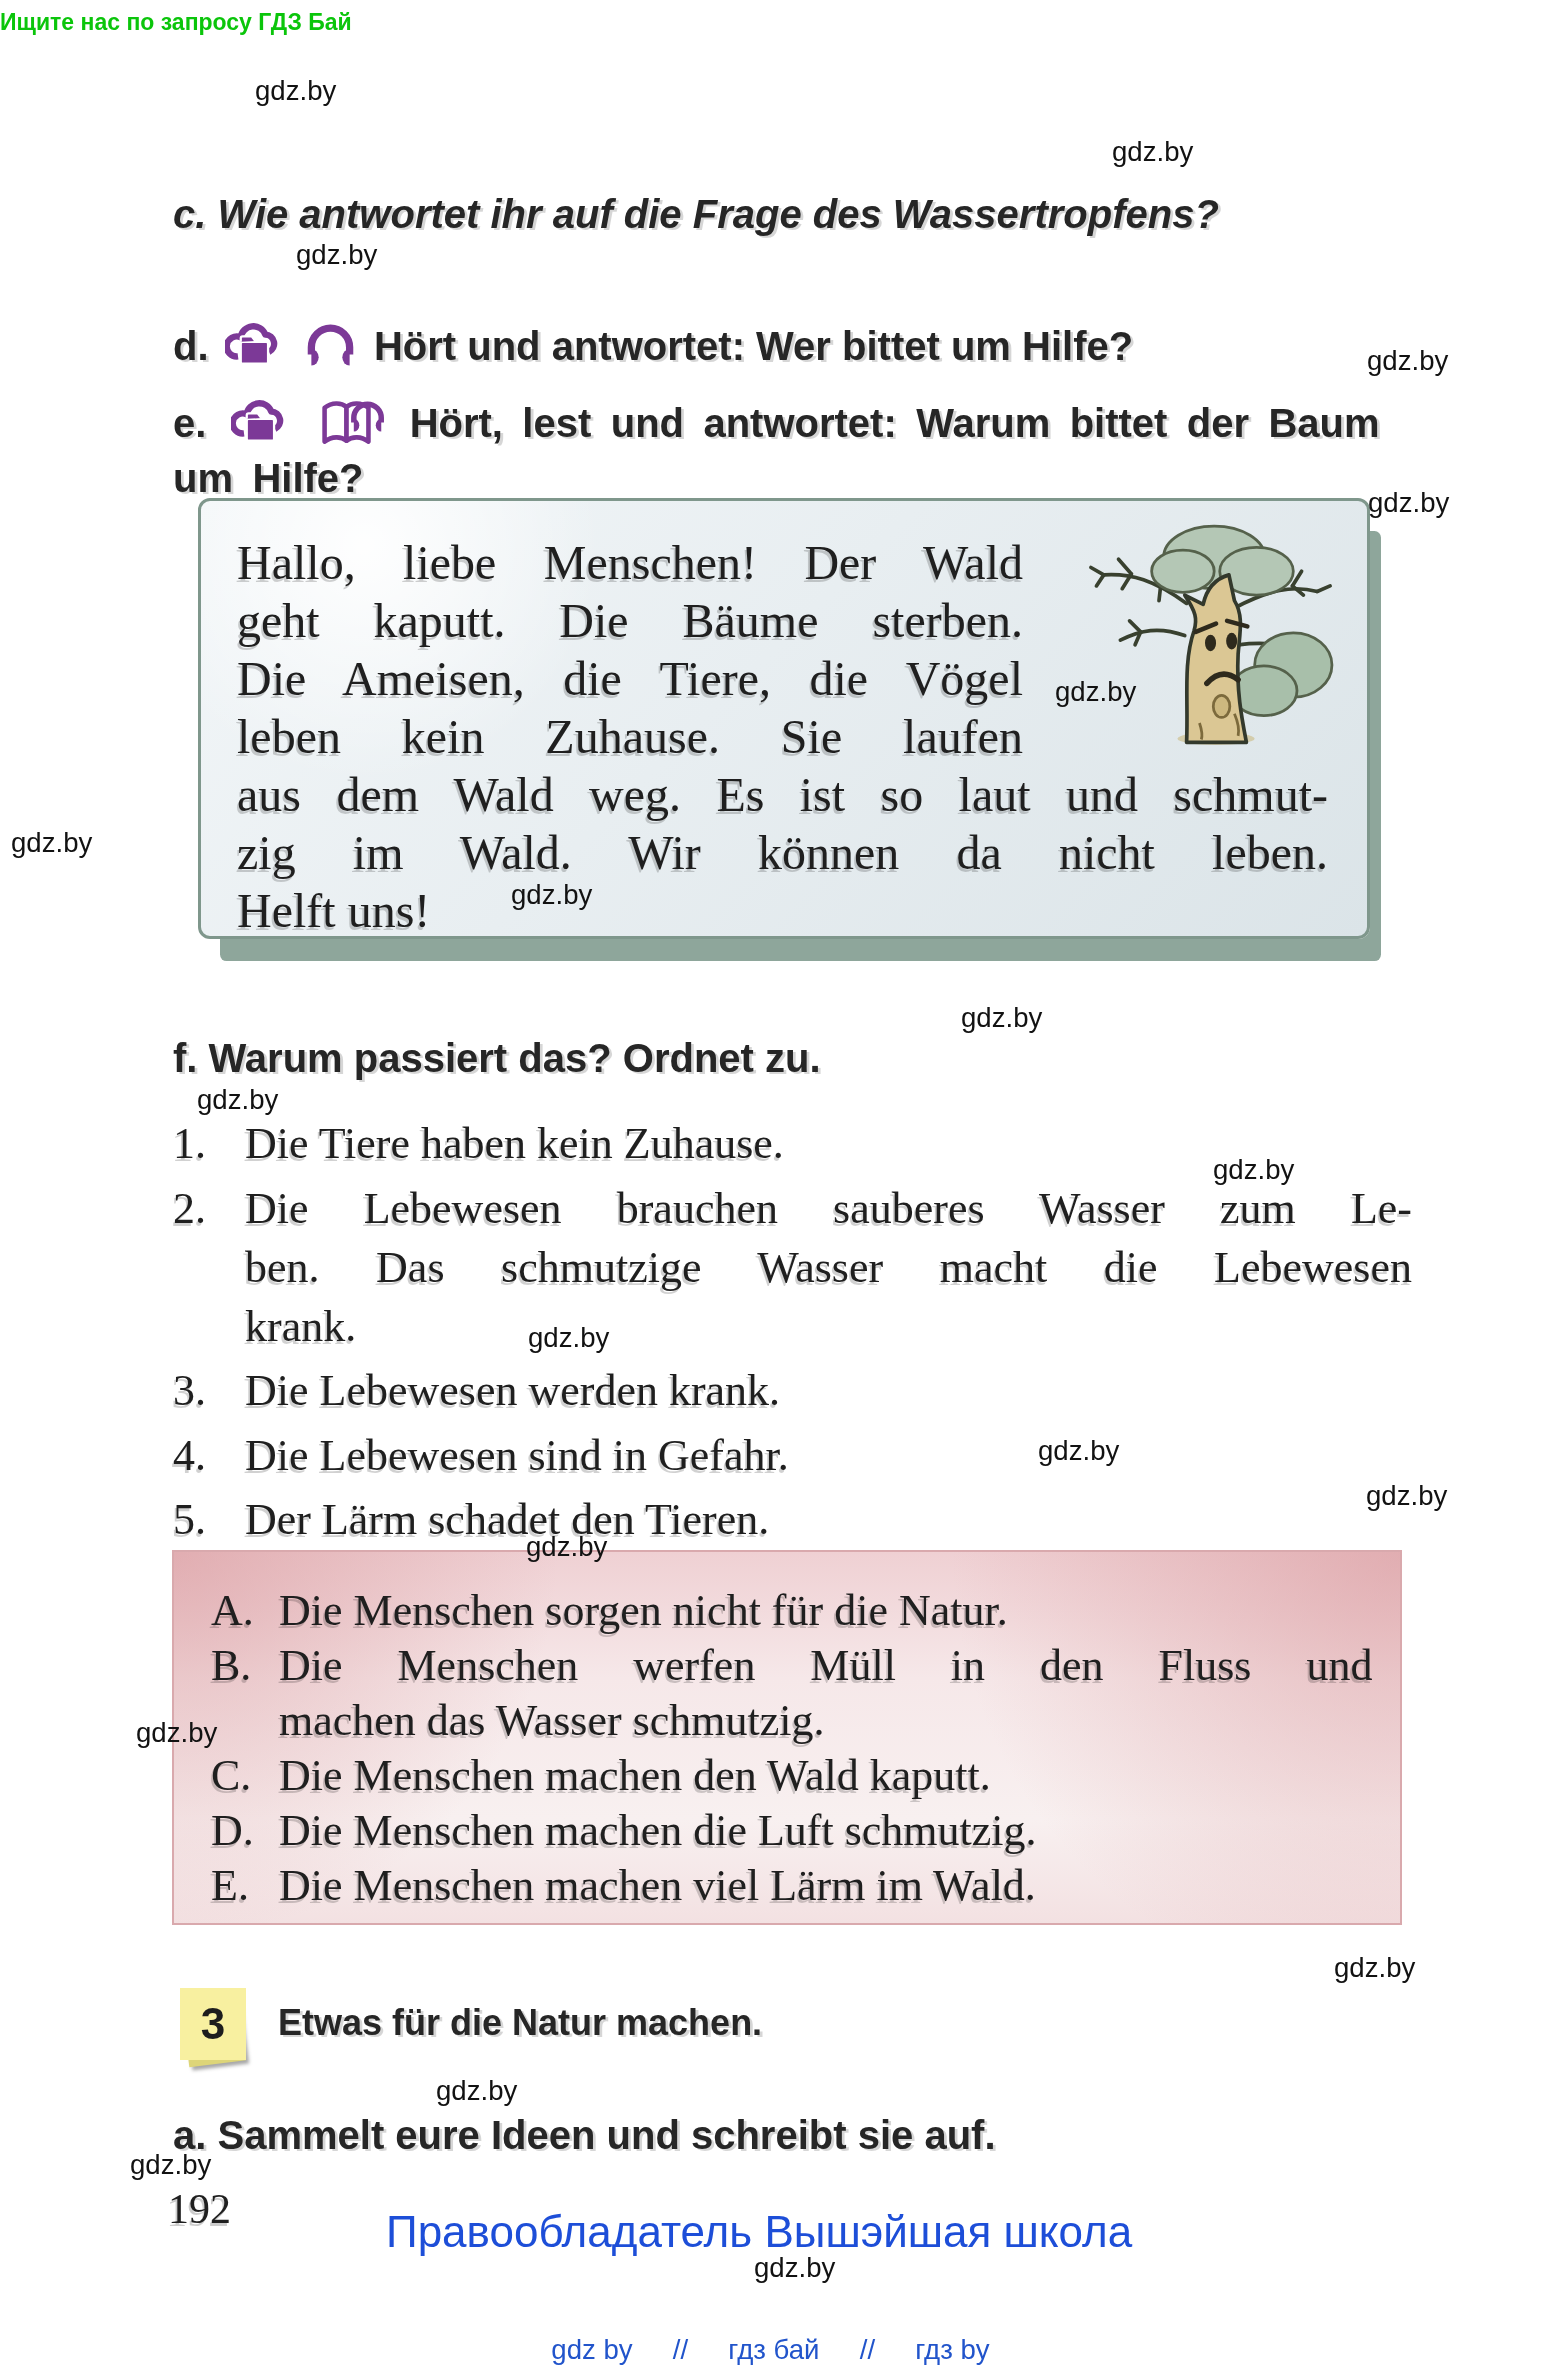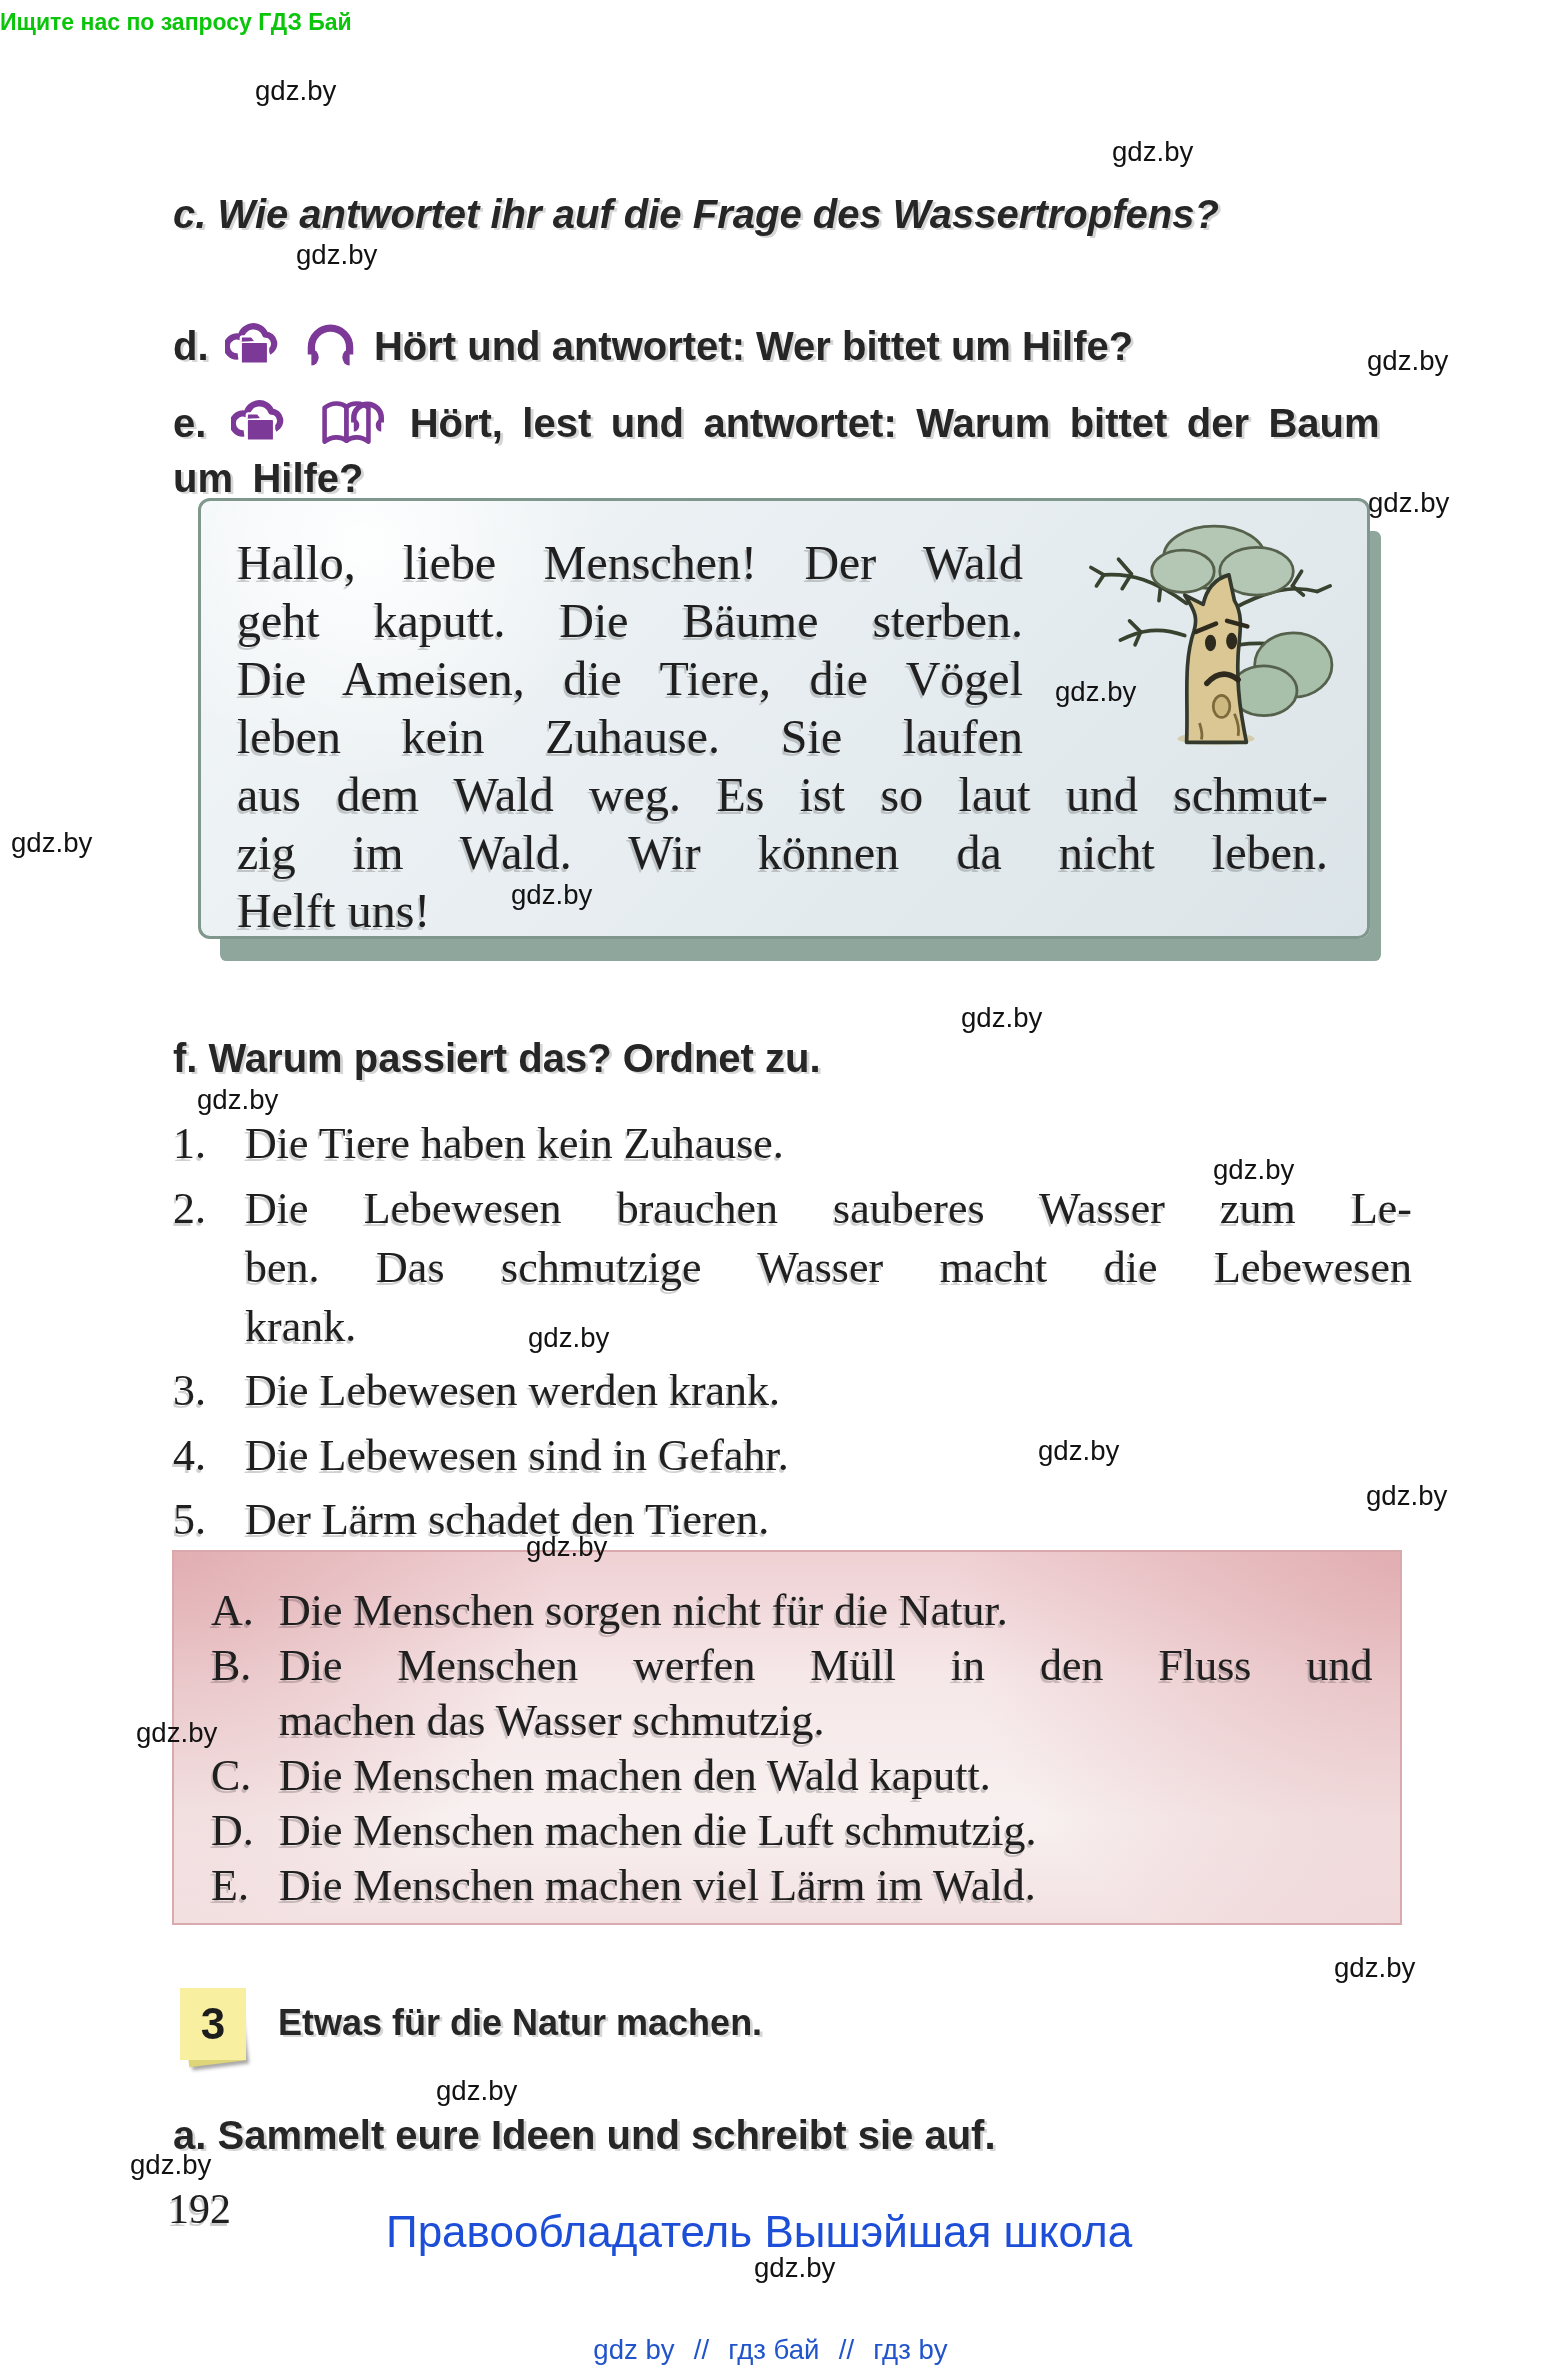--- a/index.html
+++ b/index.html
@@ -62,21 +62,21 @@
          z-index:2;display:flex;align-items:center;justify-content:center;
          font-size:44px;font-weight:700;color:#1d1d1d;}
   .ex3-title{position:absolute;left:278px;top:2002px;font-size:36px;font-weight:700;color:#262626;
              text-shadow:2.8px 1.8px 0 rgba(0,0,0,0.16);}
 
   
   .pagenum{position:absolute;left:168px;top:2185px;font-family:"Liberation Serif",serif;
            font-size:42px;color:#1f1f1f;text-shadow:-1.8px 2.8px 0 rgba(0,0,0,0.2);}
   .copyright{position:absolute;left:386px;top:2207px;font-size:44px;color:#1d4ed8;white-space:nowrap;}
   .links{position:absolute;left:0;top:2334px;width:100%;text-align:center;font-size:27.6px;color:#2154cb;}
-  .links a{color:#2154cb;text-decoration:none;margin:0 6px;}
+  .links a{color:#2154cb;text-decoration:none;margin:0 27px;}
   .links .sep{margin:0 5.5px;}
 </style>
 </head>
 <body>
 
 <div class="page">
 
   <div class="banner">Ищите нас по запросу ГДЗ Бай</div>
 
   <div>

